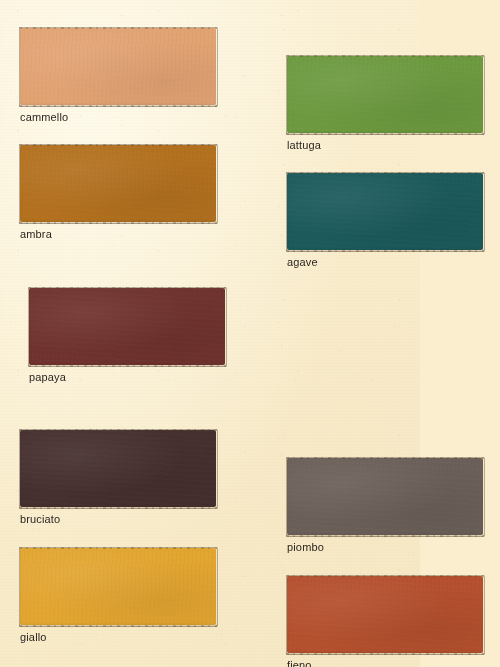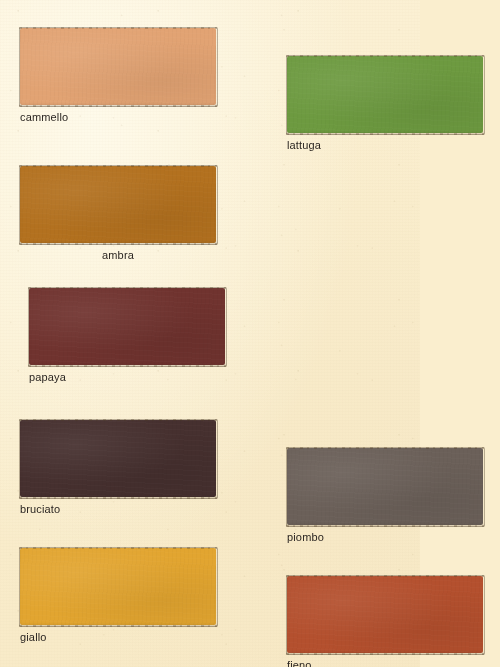--- a/index.html
+++ b/index.html
@@ -60,23 +60,23 @@
     position: absolute;
     inset: 0;
   }
   .swatch-cell {
     position: absolute;
     width: 196px;
   }
   .swatch-cell.col-left  { left: 20px; }
   .swatch-cell.col-right { left: 287px; margin-top: 28px; }
   .swatch-cell.row-0 { top: 28px; }
-  .swatch-cell.row-1 { top: 166px; text-align: center; }
+  .swatch-cell.row-1 { top: 145px; }
   .swatch-cell.row-2 { top: 288px; padding-left: 9px; }
-  .swatch-cell.row-3 { top: 420px; }
+  .swatch-cell.row-3 { top: 430px; }
   .swatch-cell.row-4 { top: 548px; }
 
   
   .swatch-chip {
     position: relative;
     width: 196px;
     height: 77px;
     box-sizing: border-box;
     border-radius: 2px;
   }
@@ -156,20 +156,27 @@
         </div>
         <div class="swatch-label">lattuga</div>
       </div>
       <div class="swatch-cell col-left row-1">
         <div class="swatch-chip" style="background: rgb(179, 113, 31);">
           <div class="chip-rim-top"></div>
           <div class="chip-rim-bottom"></div>
         </div>
         <div class="swatch-label">ambra</div>
       </div>
+      <div class="swatch-cell col-right row-1">
+        <div class="swatch-chip" style="background: rgb(28, 90, 92);">
+          <div class="chip-rim-top"></div>
+          <div class="chip-rim-bottom"></div>
+        </div>
+        <div class="swatch-label">agave</div>
+      </div>
       <div class="swatch-cell col-left row-2">
         <div class="swatch-chip" style="background: rgb(112, 51, 47);">
           <div class="chip-rim-top"></div>
           <div class="chip-rim-bottom"></div>
         </div>
         <div class="swatch-label">papaya</div>
       </div>
       <div class="swatch-cell col-left row-3">
         <div class="swatch-chip" style="background: rgb(70, 48, 47);">
           <div class="chip-rim-top"></div>

